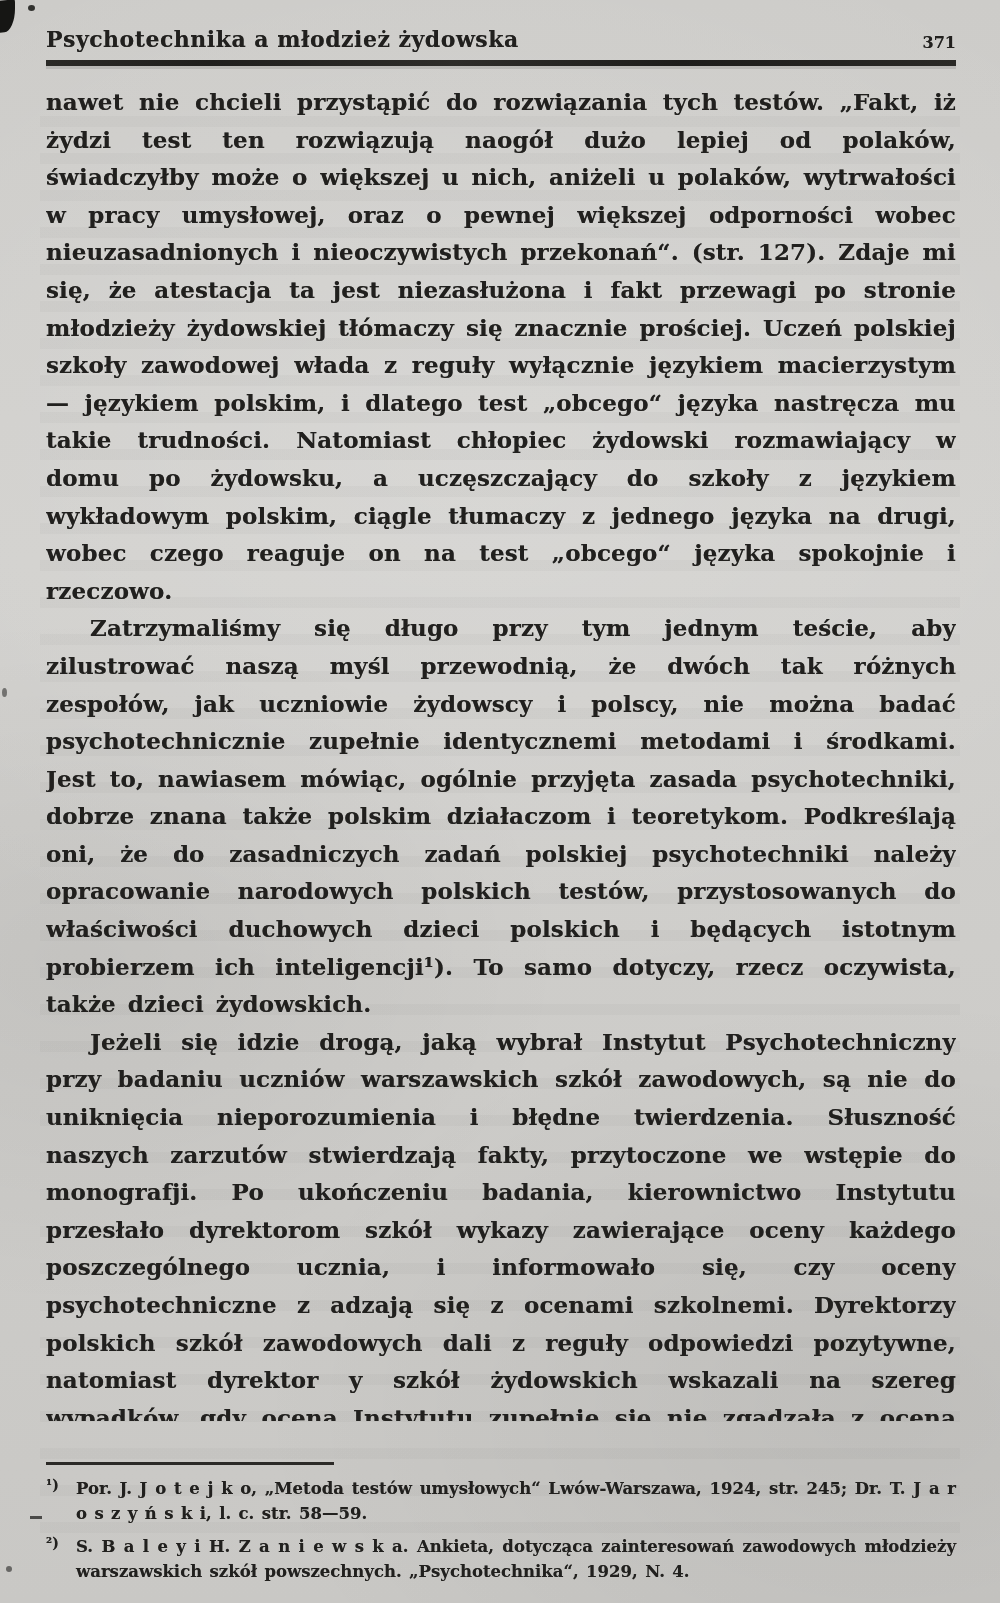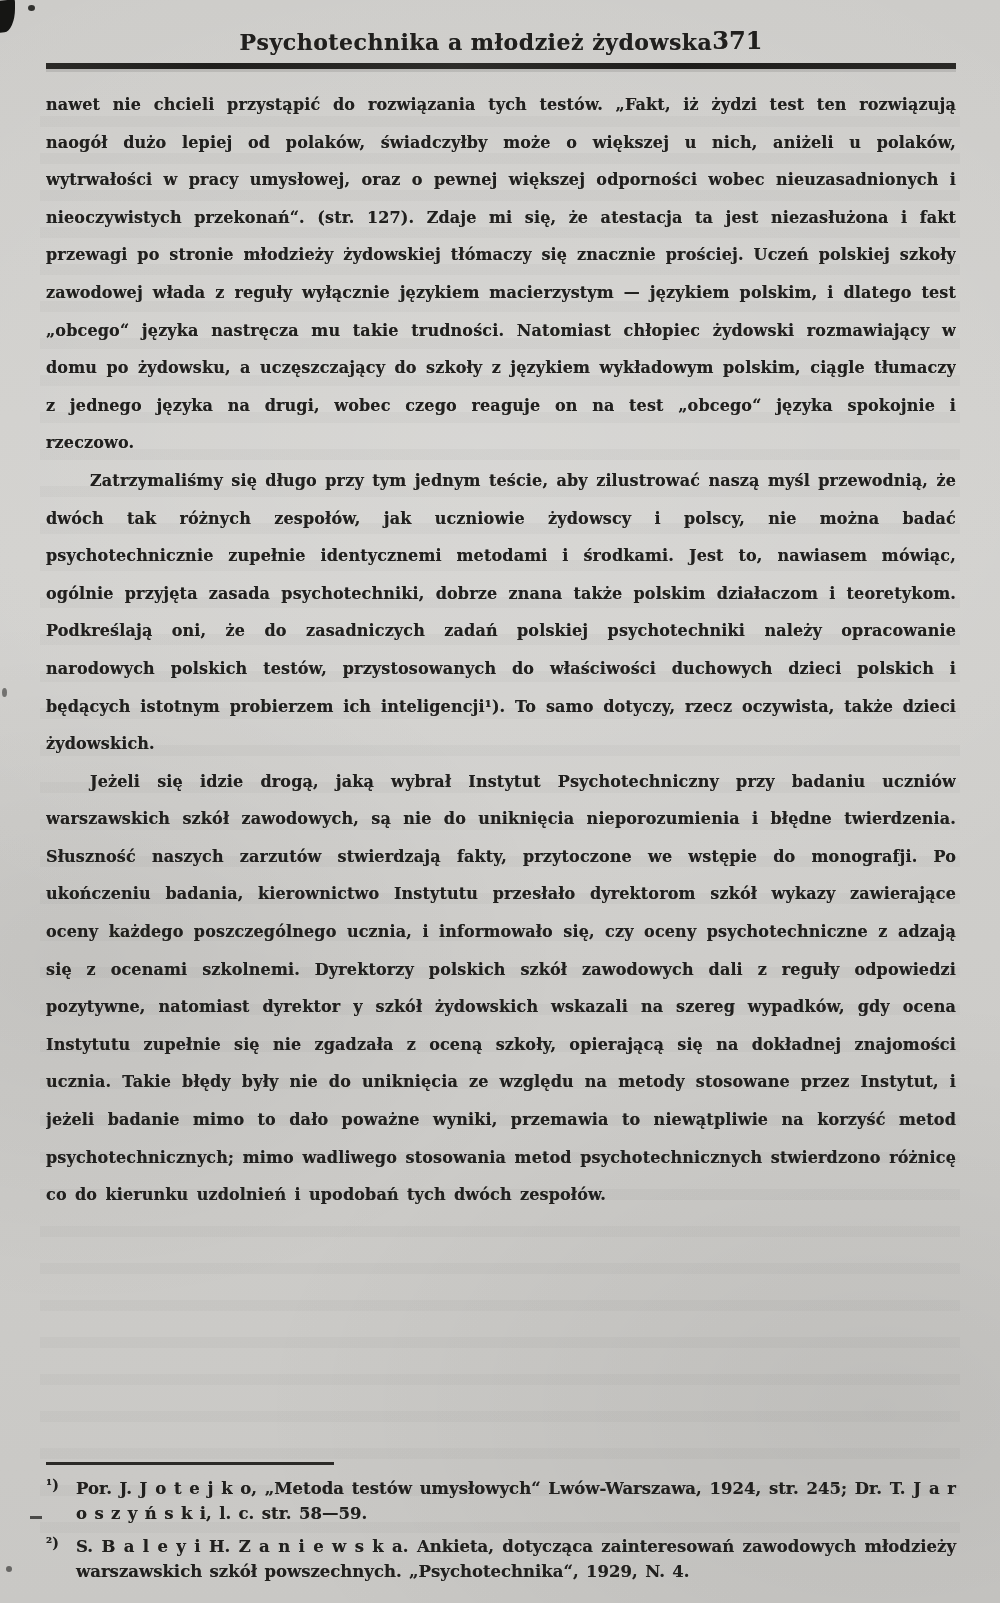--- a/index.html
+++ b/index.html
@@ -20,36 +20,36 @@
   .page::after {
     content:"";
     position:absolute; left:40px; right:40px; top:90px; bottom:60px;
     background:repeating-linear-gradient(180deg,
       rgba(90,90,88,0.00) 0px, rgba(90,90,88,0.00) 26px,
       rgba(90,90,88,0.045) 26px, rgba(90,90,88,0.045) 37px);
     pointer-events:none;
   }
   .inner { position:relative; padding:26px 44px 0 46px; z-index:1; }
 
-  header { display:flex; justify-content:center; align-items:flex-end; }
+  header { display:flex; justify-content:space-between; align-items:flex-end; }
   .title {
     font-size:22px; font-weight:bold; letter-spacing:0.5px;
     text-shadow:0 0 0.6px rgba(25,25,25,0.55);
   }
-  .pagenum { font-size:24px; font-weight:bold; text-shadow:0 0 0.6px rgba(25,25,25,0.55); }
+  .pagenum { font-size:16px; font-weight:bold; text-shadow:0 0 0.6px rgba(25,25,25,0.55); }
 
   .rule {
     height:6px; margin-top:8px;
     background:linear-gradient(90deg,#2b2a27 0%, #201f1d 18%, #2e2d2a 45%, #1e1d1b 70%, #2a2926 100%);
     box-shadow:0 3px 0 rgba(70,70,68,0.15);
   }
 
   main {
     margin-top:17px;
-    font-size:16px;
+    font-size:23px;
     line-height:37.6px;
     font-weight:600;
     text-align:justify;
     word-spacing:0.16em;
     letter-spacing:0.15px;
     text-shadow:0 0 0.5px rgba(30,30,28,0.5);
     max-height:1338px;
     overflow:hidden;
   }
   main p { margin:0; }

